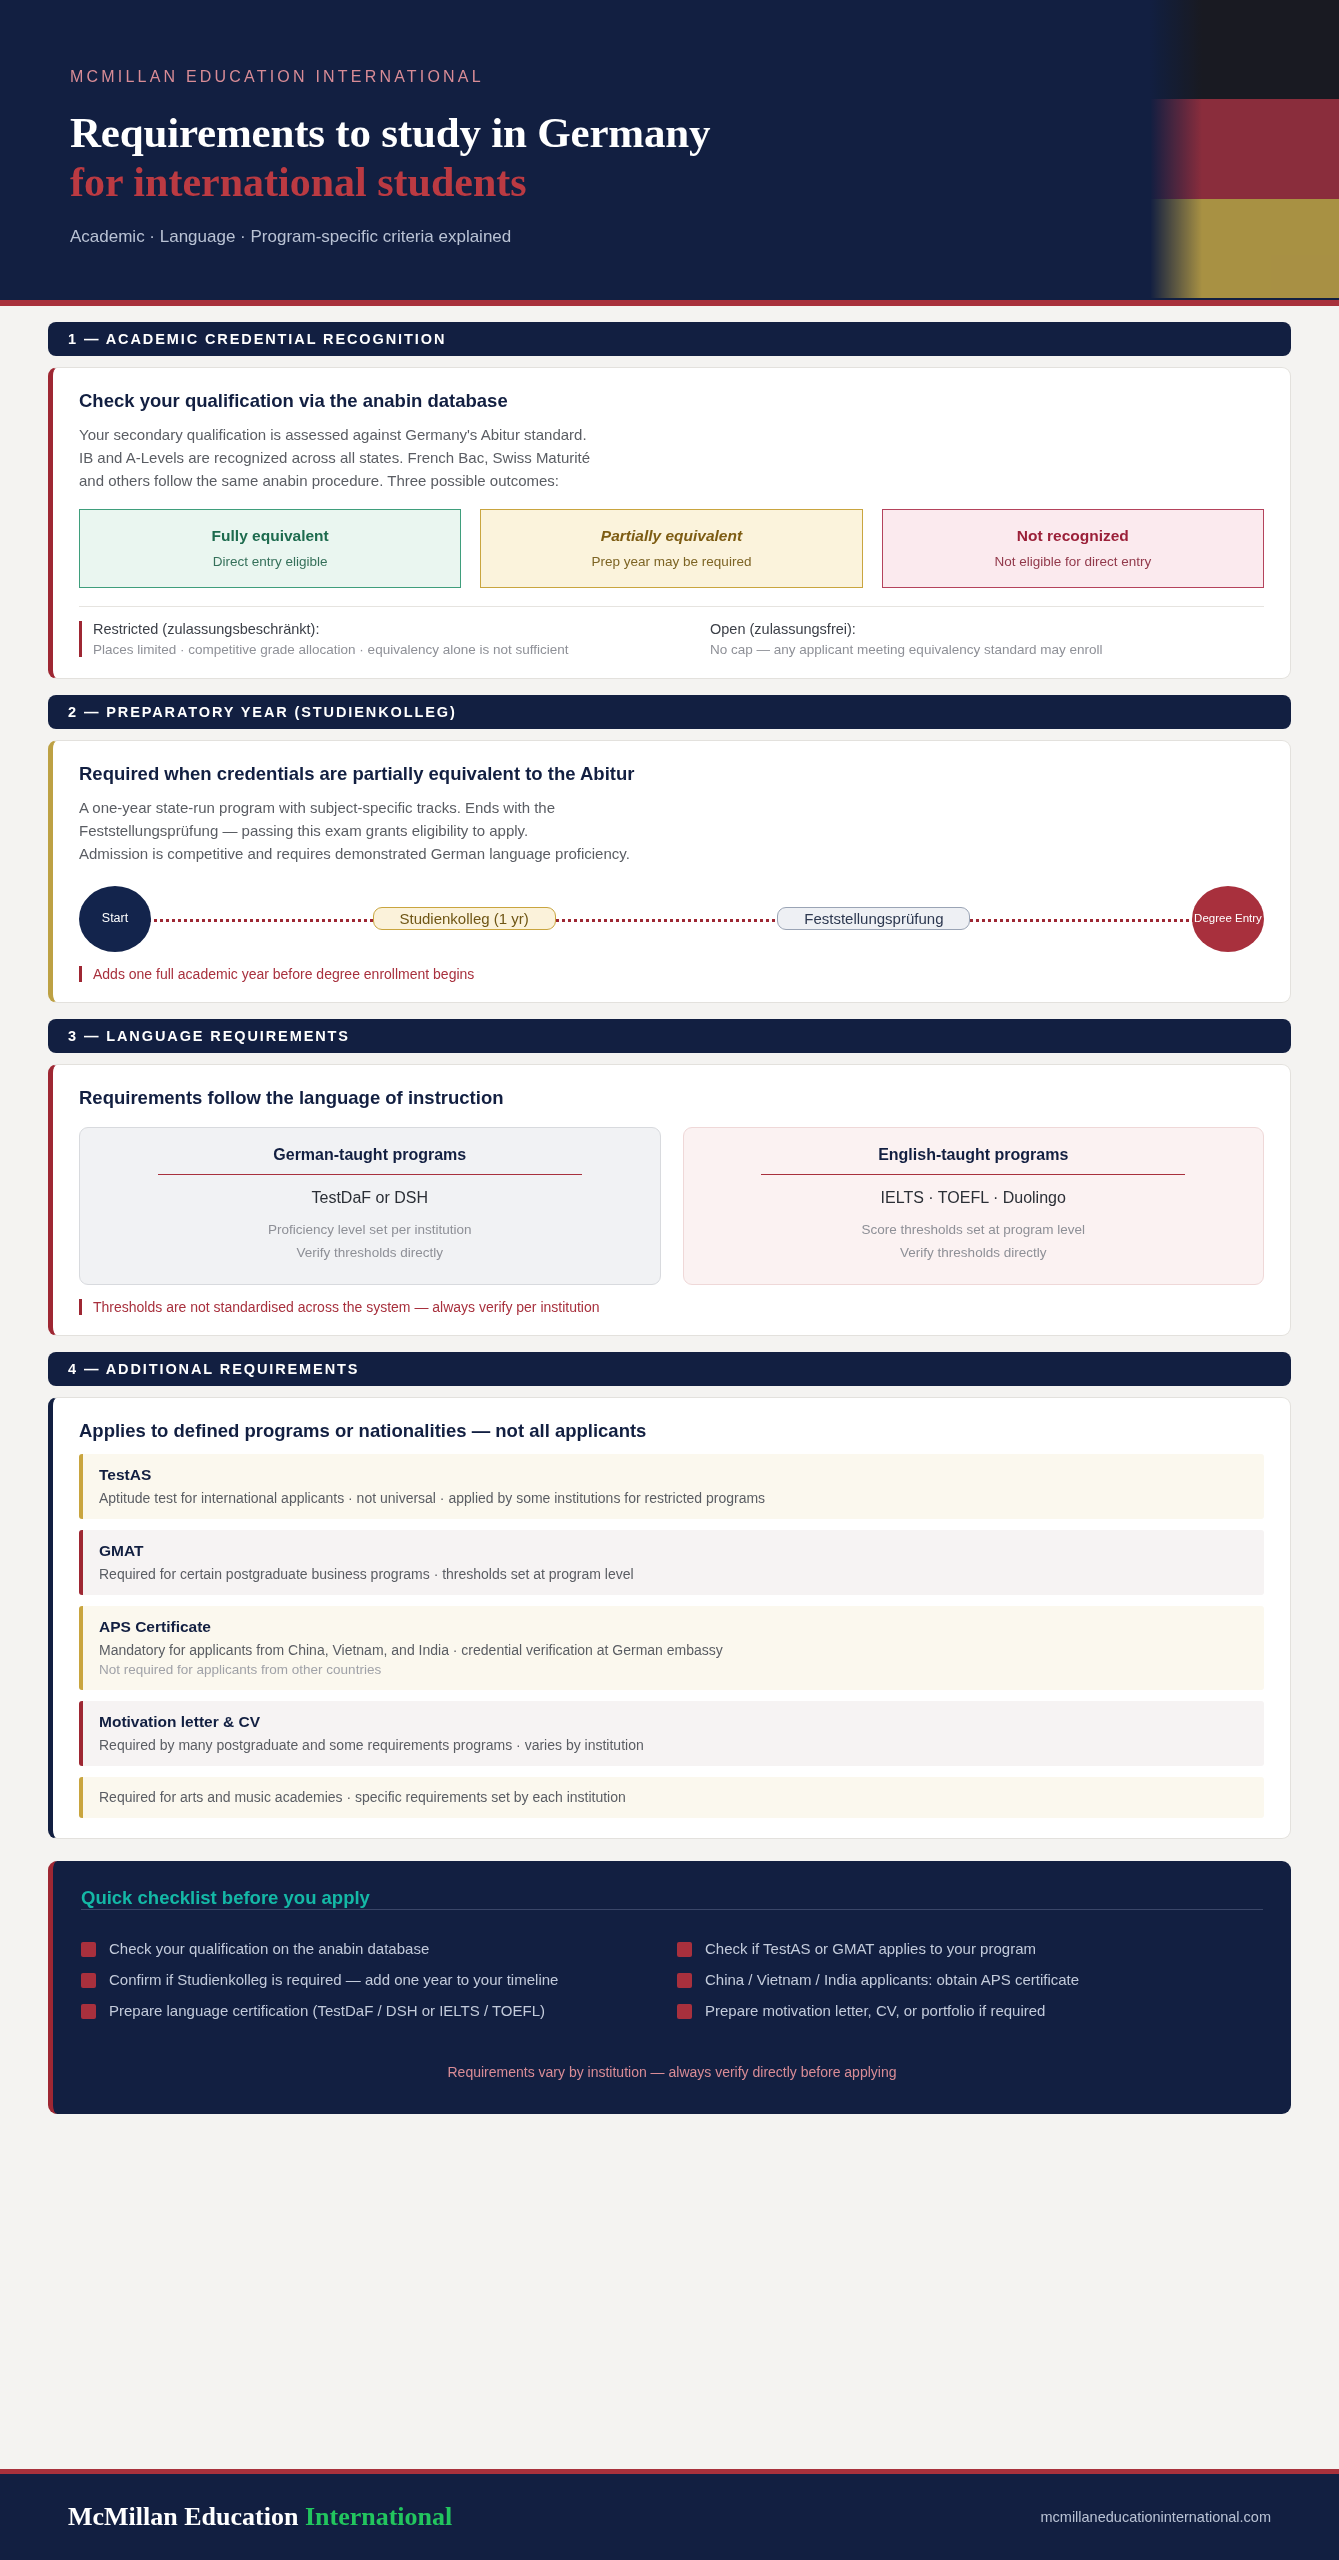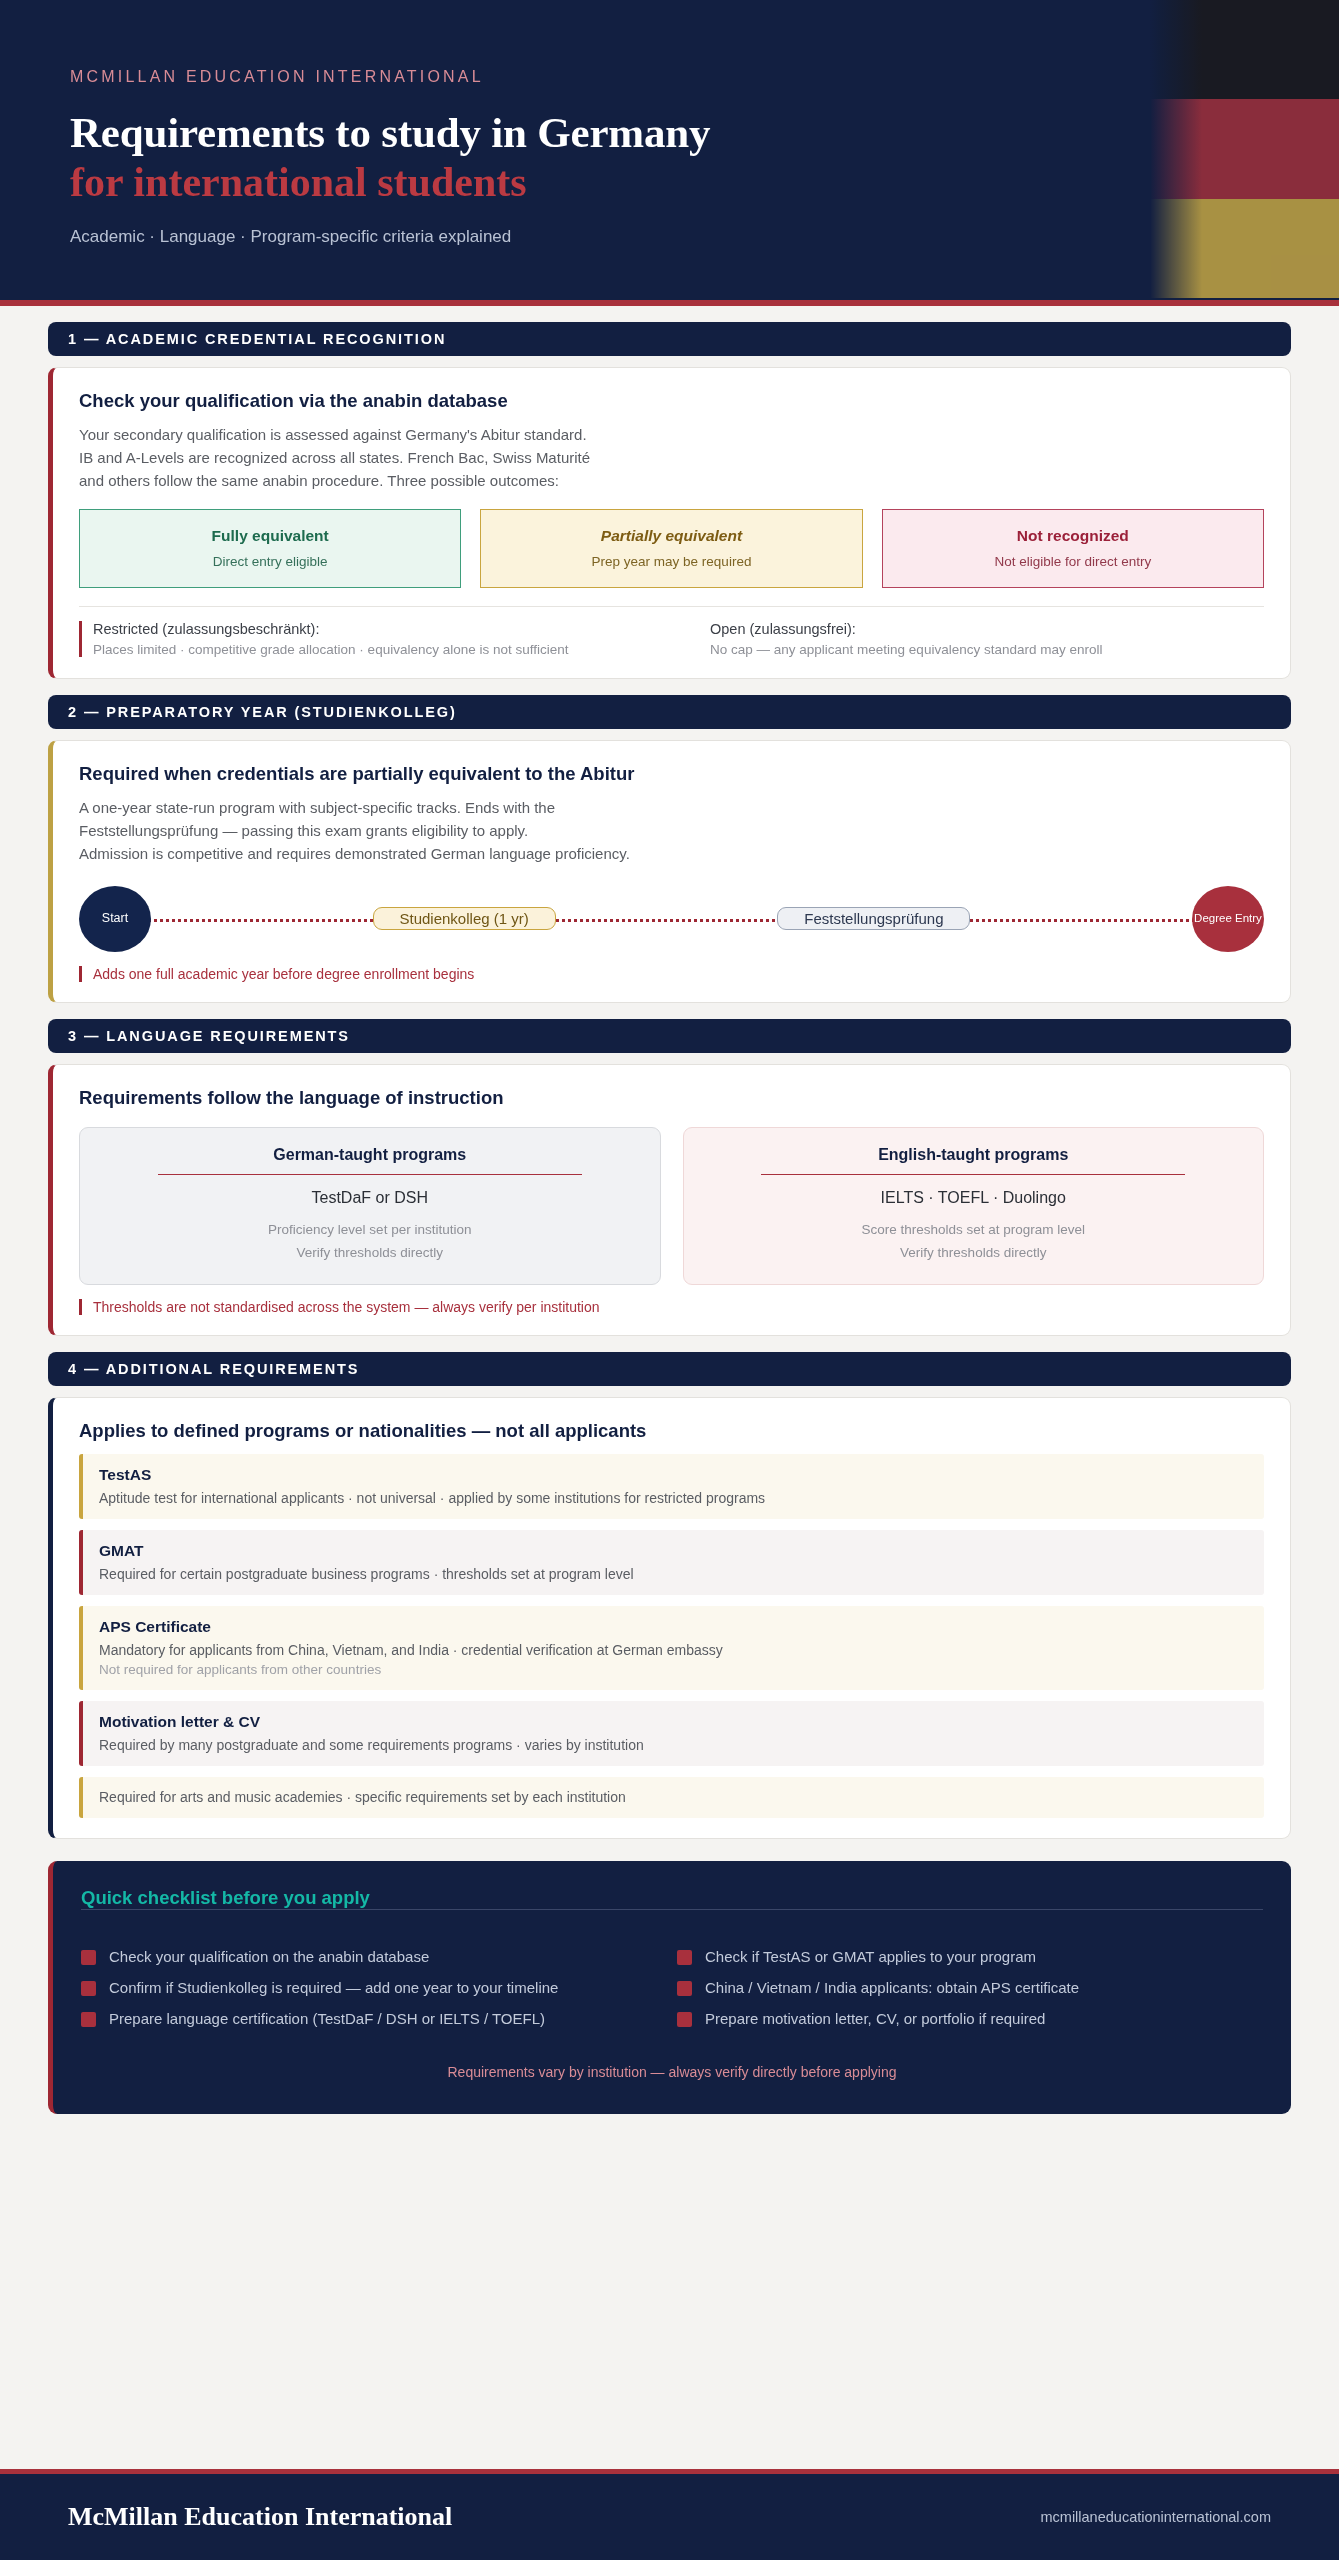--- a/index.html
+++ b/index.html
@@ -277,21 +277,21 @@
     border-radius: 9px;
     padding: 26px 28px 34px 28px;
   }
   .cl-h {
     font-size: 18.5px;
     font-weight: 700;
     color: #14b8a6;
   }
   .cl-rule { height: 1px; background: #3a4668; margin-bottom: 22px; }
   .cl-grid { position: relative; height: 90px; }
-  .cl-col { position: absolute; top: 16px; width: 640px; }
+  .cl-col { position: absolute; top: 8px; width: 640px; }
   .cl-left  { left: 0; }
   .cl-right { left: 596px; }
   .cl-item {
     display: flex;
     align-items: flex-start;
     gap: 13px;
     margin-bottom: 14px;
     white-space: nowrap;
   }
   .cl-box {
@@ -318,21 +318,21 @@
     align-items: center;
     justify-content: space-between;
     padding: 0 68px;
   }
   .brand {
     font-family: "Liberation Serif", serif;
     font-size: 26px;
     font-weight: 700;
     color: #ffffff;
   }
-  .brand em { color: #ffffff; font-style: normal; }
+  .brand em { color: #22c55e; font-style: normal; }
   .site { font-size: 14.5px; color: #b9c2d4; }
 
   .gap-sm { height: 16px; }
 </style>
 </head>
 <body>
 
 <div class="page">
 
   <div class="header">

